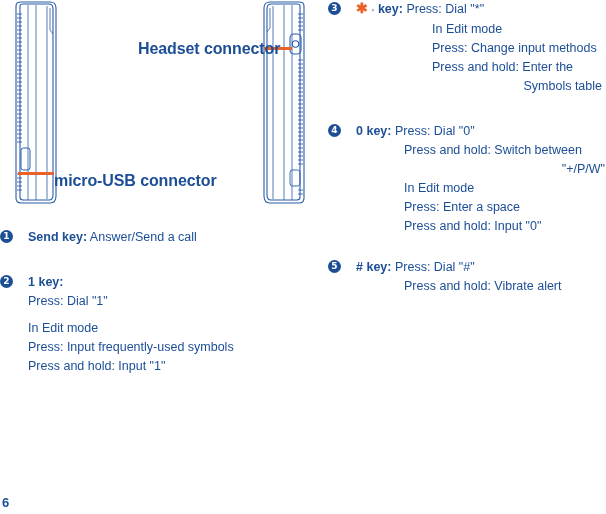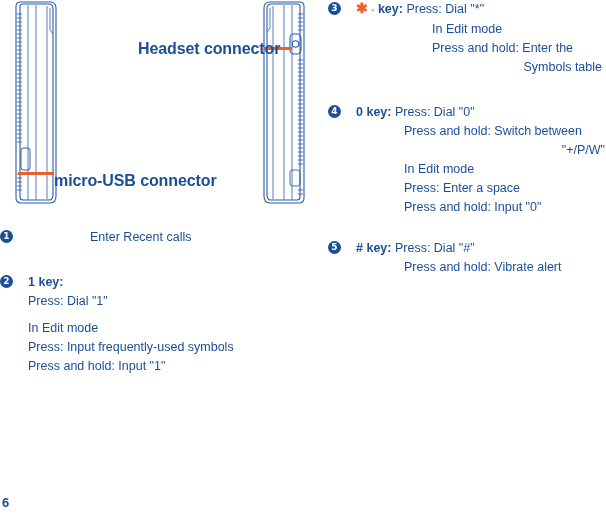--- a/index.html
+++ b/index.html
@@ -202,21 +202,24 @@
 
     <div class="leader leader-usb"></div>
     <div class="callout callout-usb">micro-USB connector</div>
   </div>
 
   <div class="col col-left">
 
     <div class="entry e1">
       <span class="marker">1</span>
       <span class="entry-body">
-        <span class="cont">Enter Recent calls</span>
+        <span class="head">
+          <span class="term">Send key:</span>
+          <span>Answer/Send a call</span>
+        </span>
       </span>
     </div>
 
     <div class="spacer-entry"></div>
 
     <div class="entry e2">
       <span class="marker">2</span>
       <span class="entry-body">
         <span class="line term">1 key:</span>
         <span class="line">Press: Dial "1"</span>
@@ -232,20 +235,21 @@
   <div class="col col-right">
 
     <div class="entry e3">
       <span class="marker">3</span>
       <span class="entry-body">
         <span class="head">
           <span class="term"><span class="star">✱</span> <span class="ring">◦</span> <span>key:</span></span>
           <span>Press: Dial "*"</span>
         </span>
         <span class="cont">In Edit mode</span>
+        <span class="cont">Press: Change input methods</span>
         <span class="cont">Press and hold: Enter the</span>
         <span class="cont-wrap">Symbols table</span>
       </span>
     </div>
 
     <div class="spacer-entry"></div>
 
     <div class="entry e4">
       <span class="marker">4</span>
       <span class="entry-body">

